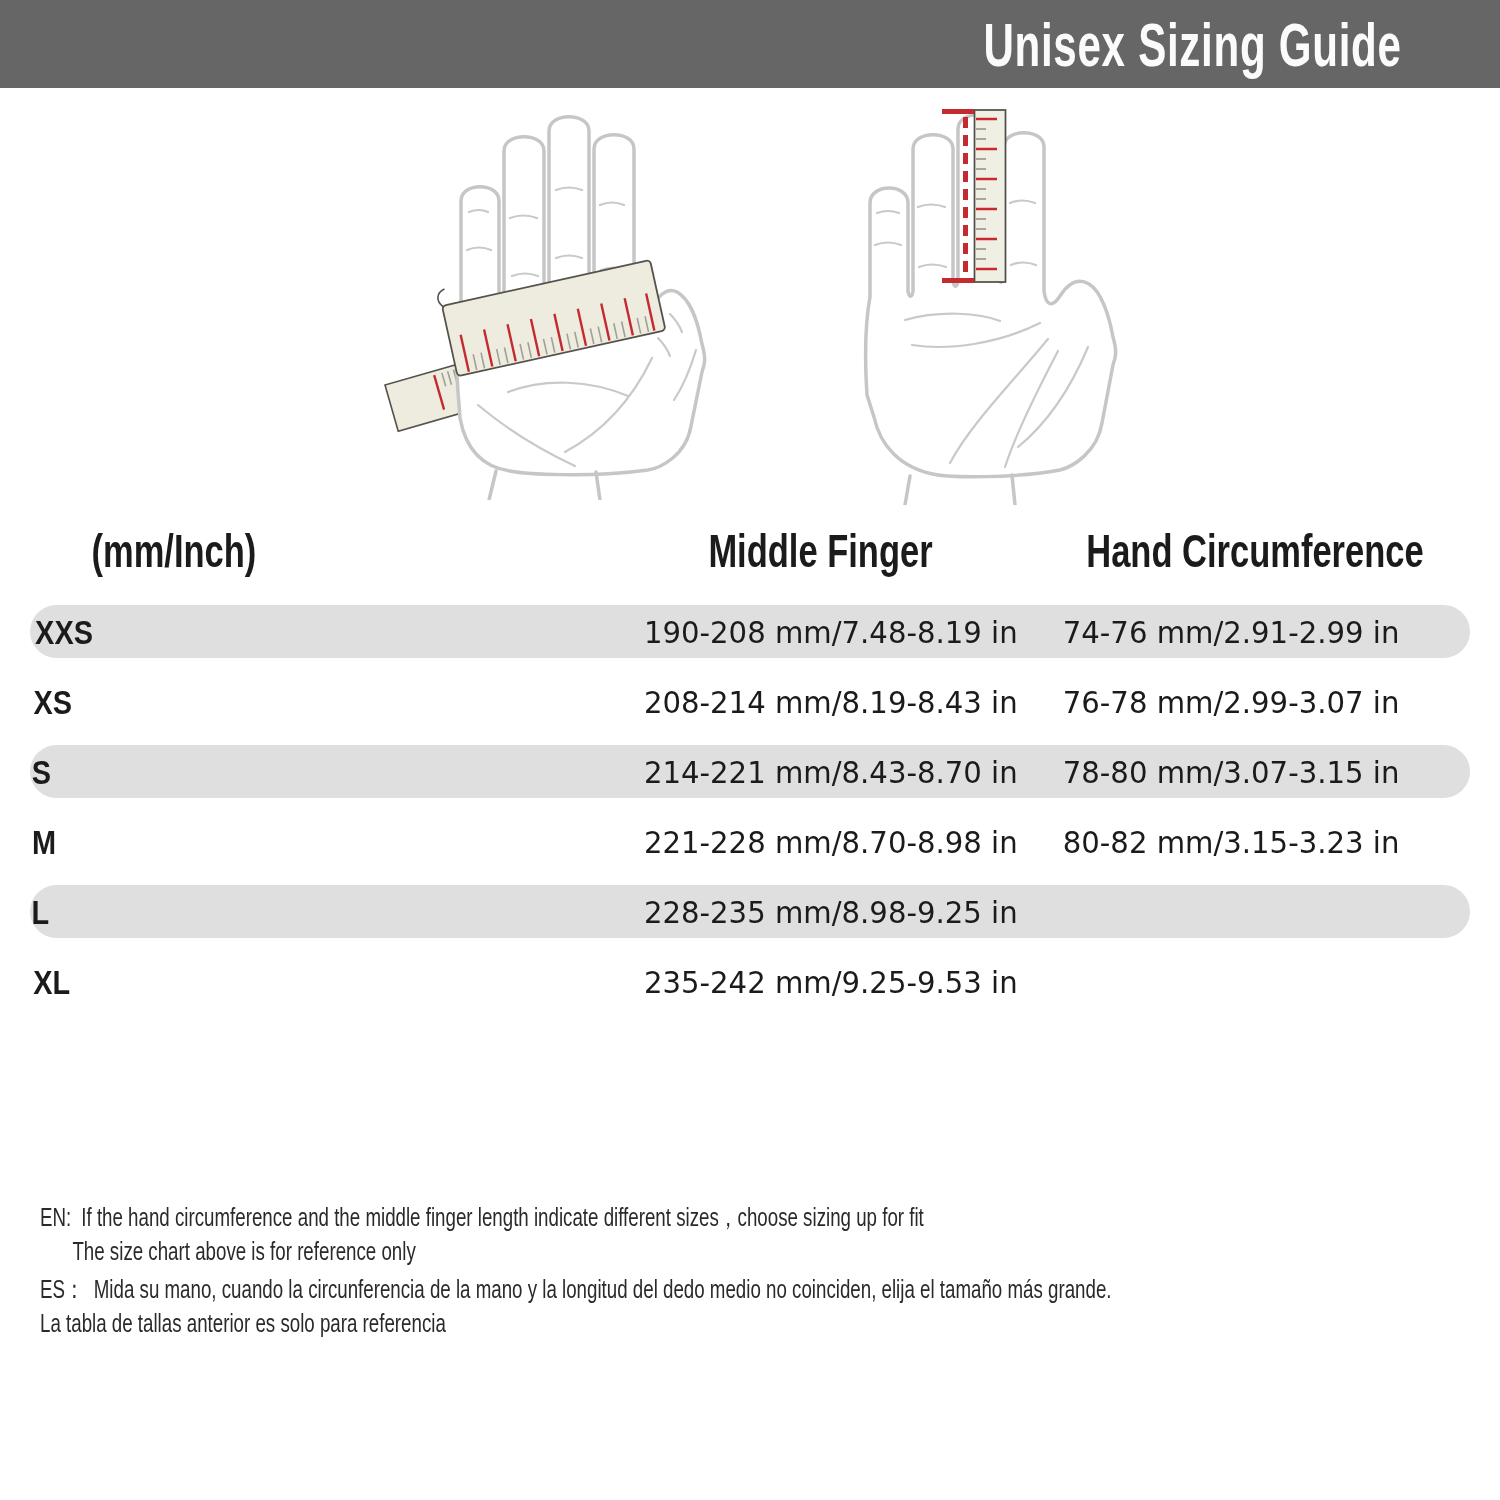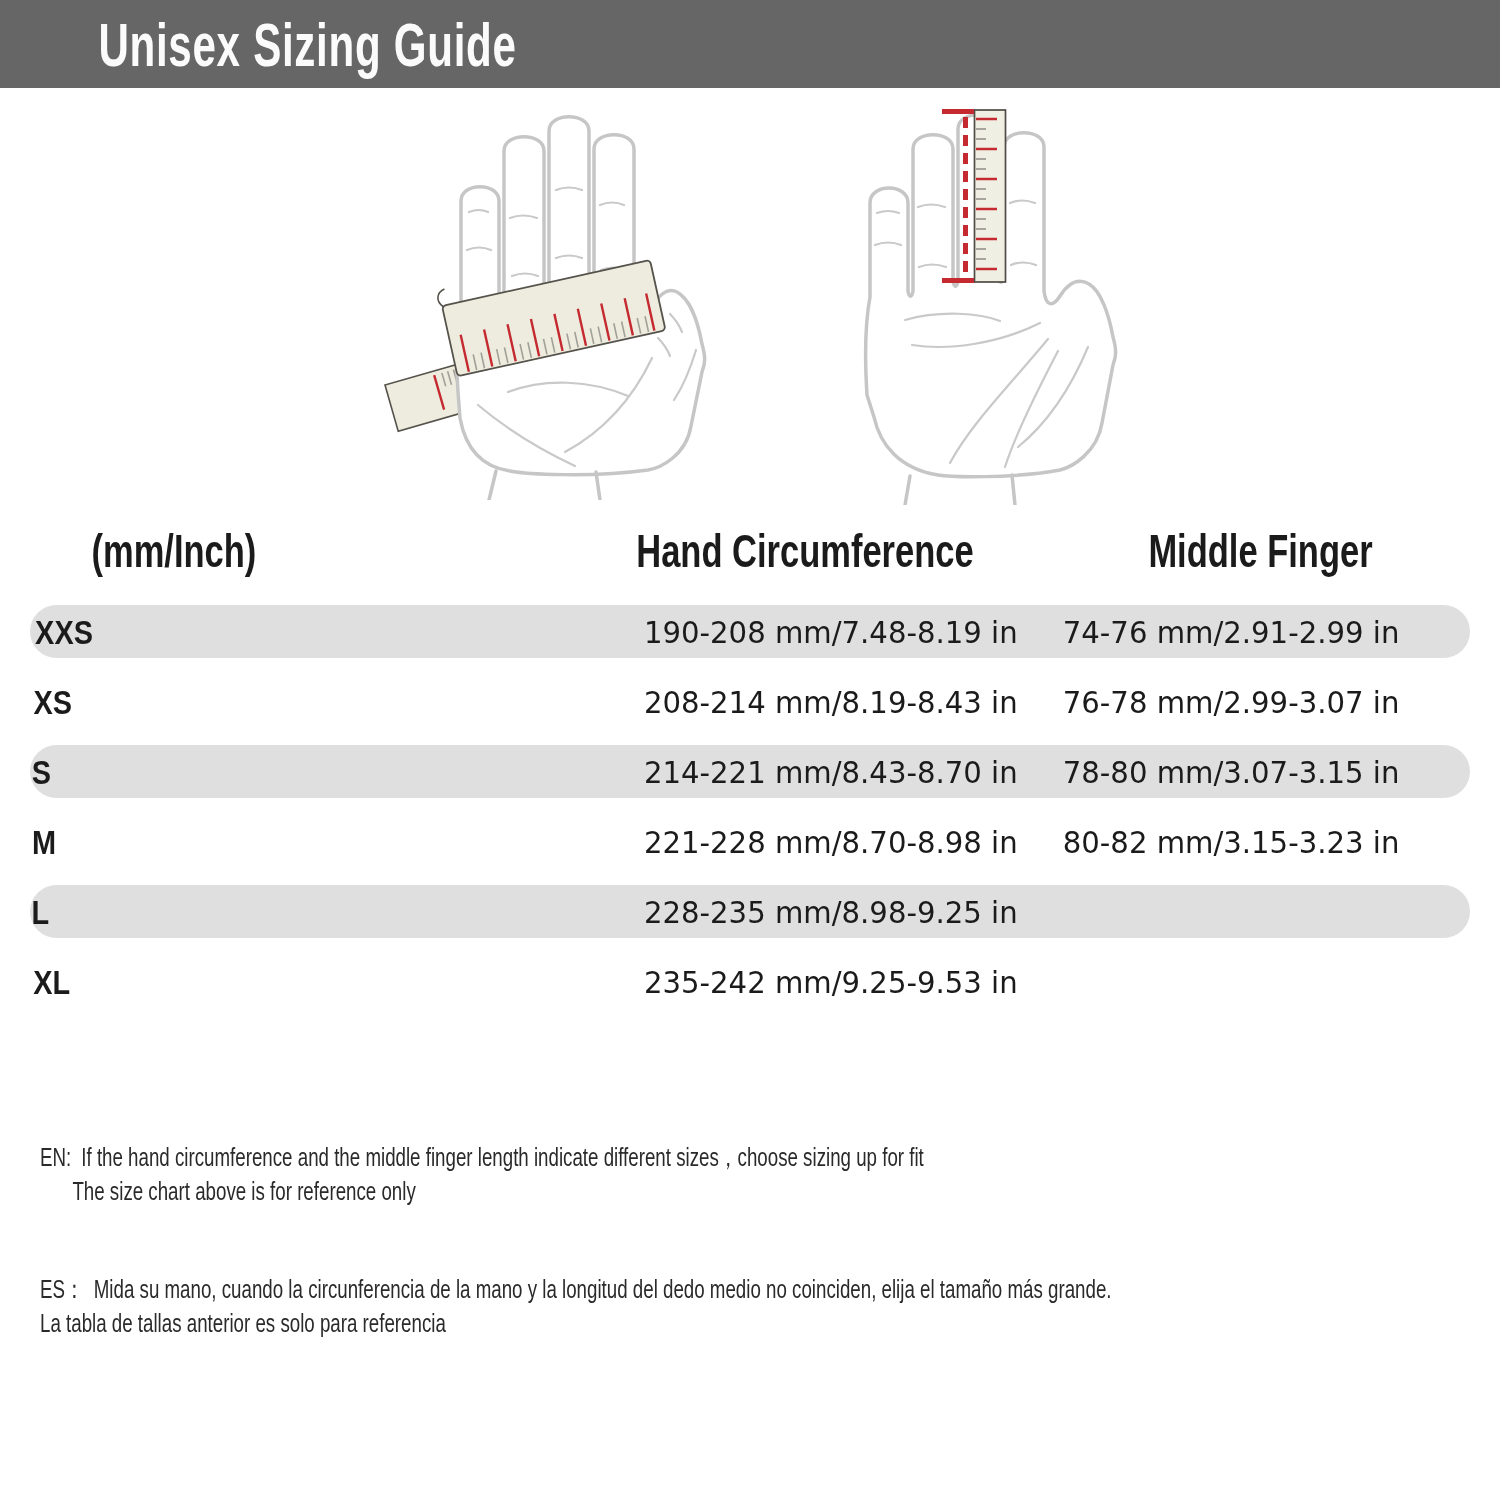--- a/index.html
+++ b/index.html
@@ -3,21 +3,21 @@
 <meta charset="utf-8">
 <style>
   html,body{margin:0;padding:0;}
   body{
     width:1500px;height:1500px;position:relative;background:#ffffff;
     font-family:"DejaVu Sans", sans-serif;color:#1b1b1b;overflow:hidden;
   }
   
   .header-bar{
     position:absolute;left:0;top:0;width:1500px;height:88px;background:#676666;
-    display:flex;align-items:center;justify-content:flex-start;
+    display:flex;align-items:center;justify-content:flex-end;
   }
   .page-title{
     color:#fbfbfb;font-family:"Liberation Sans",sans-serif;font-weight:bold;
     font-size:62px;white-space:nowrap;display:inline-block;
     transform:scaleX(0.68);letter-spacing:1px;
   }
   
   .illus{position:absolute;}
   
   .size-table{position:absolute;left:30px;top:505px;width:1440px;}
@@ -37,21 +37,21 @@
   .c-size{text-align:left;}
   .c-size span{
     display:inline-block;font-family:"Liberation Sans",sans-serif;font-weight:bold;
     font-size:34px;transform:scaleX(0.85);white-space:nowrap;
   }
   .c-hand,.c-finger{text-align:right;font-size:31px;}
   .c-hand span,.c-finger span{display:inline-block;transform:scaleX(0.94);white-space:nowrap;}
   .c-finger{padding-right:60px;}
   
   .note{position:absolute;left:40px;font-family:"Liberation Sans",sans-serif;font-size:26px;color:#2a2a2a;}
-  .note-en{top:1140px;}
+  .note-en{top:1200px;}
   .note-es{top:1272px;}
   .note-line{
     height:34px;line-height:34px;white-space:nowrap;display:block;
     transform:scaleX(0.72);transform-origin:0 50%;
   }
   .note-text{margin-left:14px;}
   .note-indent{margin-left:45px;}
 </style>
 </head>
 <body>
@@ -128,22 +128,22 @@
 
   <g stroke="#c52a30" fill="none">
     <line x1="115.5" y1="22" x2="115.5" y2="182" stroke-width="5" stroke-dasharray="11 7"></line>
     <path d="M 92 16.5 H 124 M 92 185.5 H 124" stroke-width="5"></path>
   </g>
 </svg>
 
 <div class="size-table">
   <div class="thead">
     <div class="th th-unit"><span>(mm/Inch)</span></div>
+    <div class="th th-finger"><span>Middle Finger</span></div>
     <div class="th"><span>Hand Circumference</span></div>
-    <div class="th th-finger"><span>Middle Finger</span></div>
   </div>
 
   <div class="trow striped">
     <div class="c-size"><span>XXS</span></div>
     <div class="c-hand"><span>190-208 mm/7.48-8.19 in</span></div>
     <div class="c-finger"><span>74-76 mm/2.91-2.99 in</span></div>
   </div>
   <div class="trow">
     <div class="c-size"><span>XS</span></div>
     <div class="c-hand"><span>208-214 mm/8.19-8.43 in</span></div>

